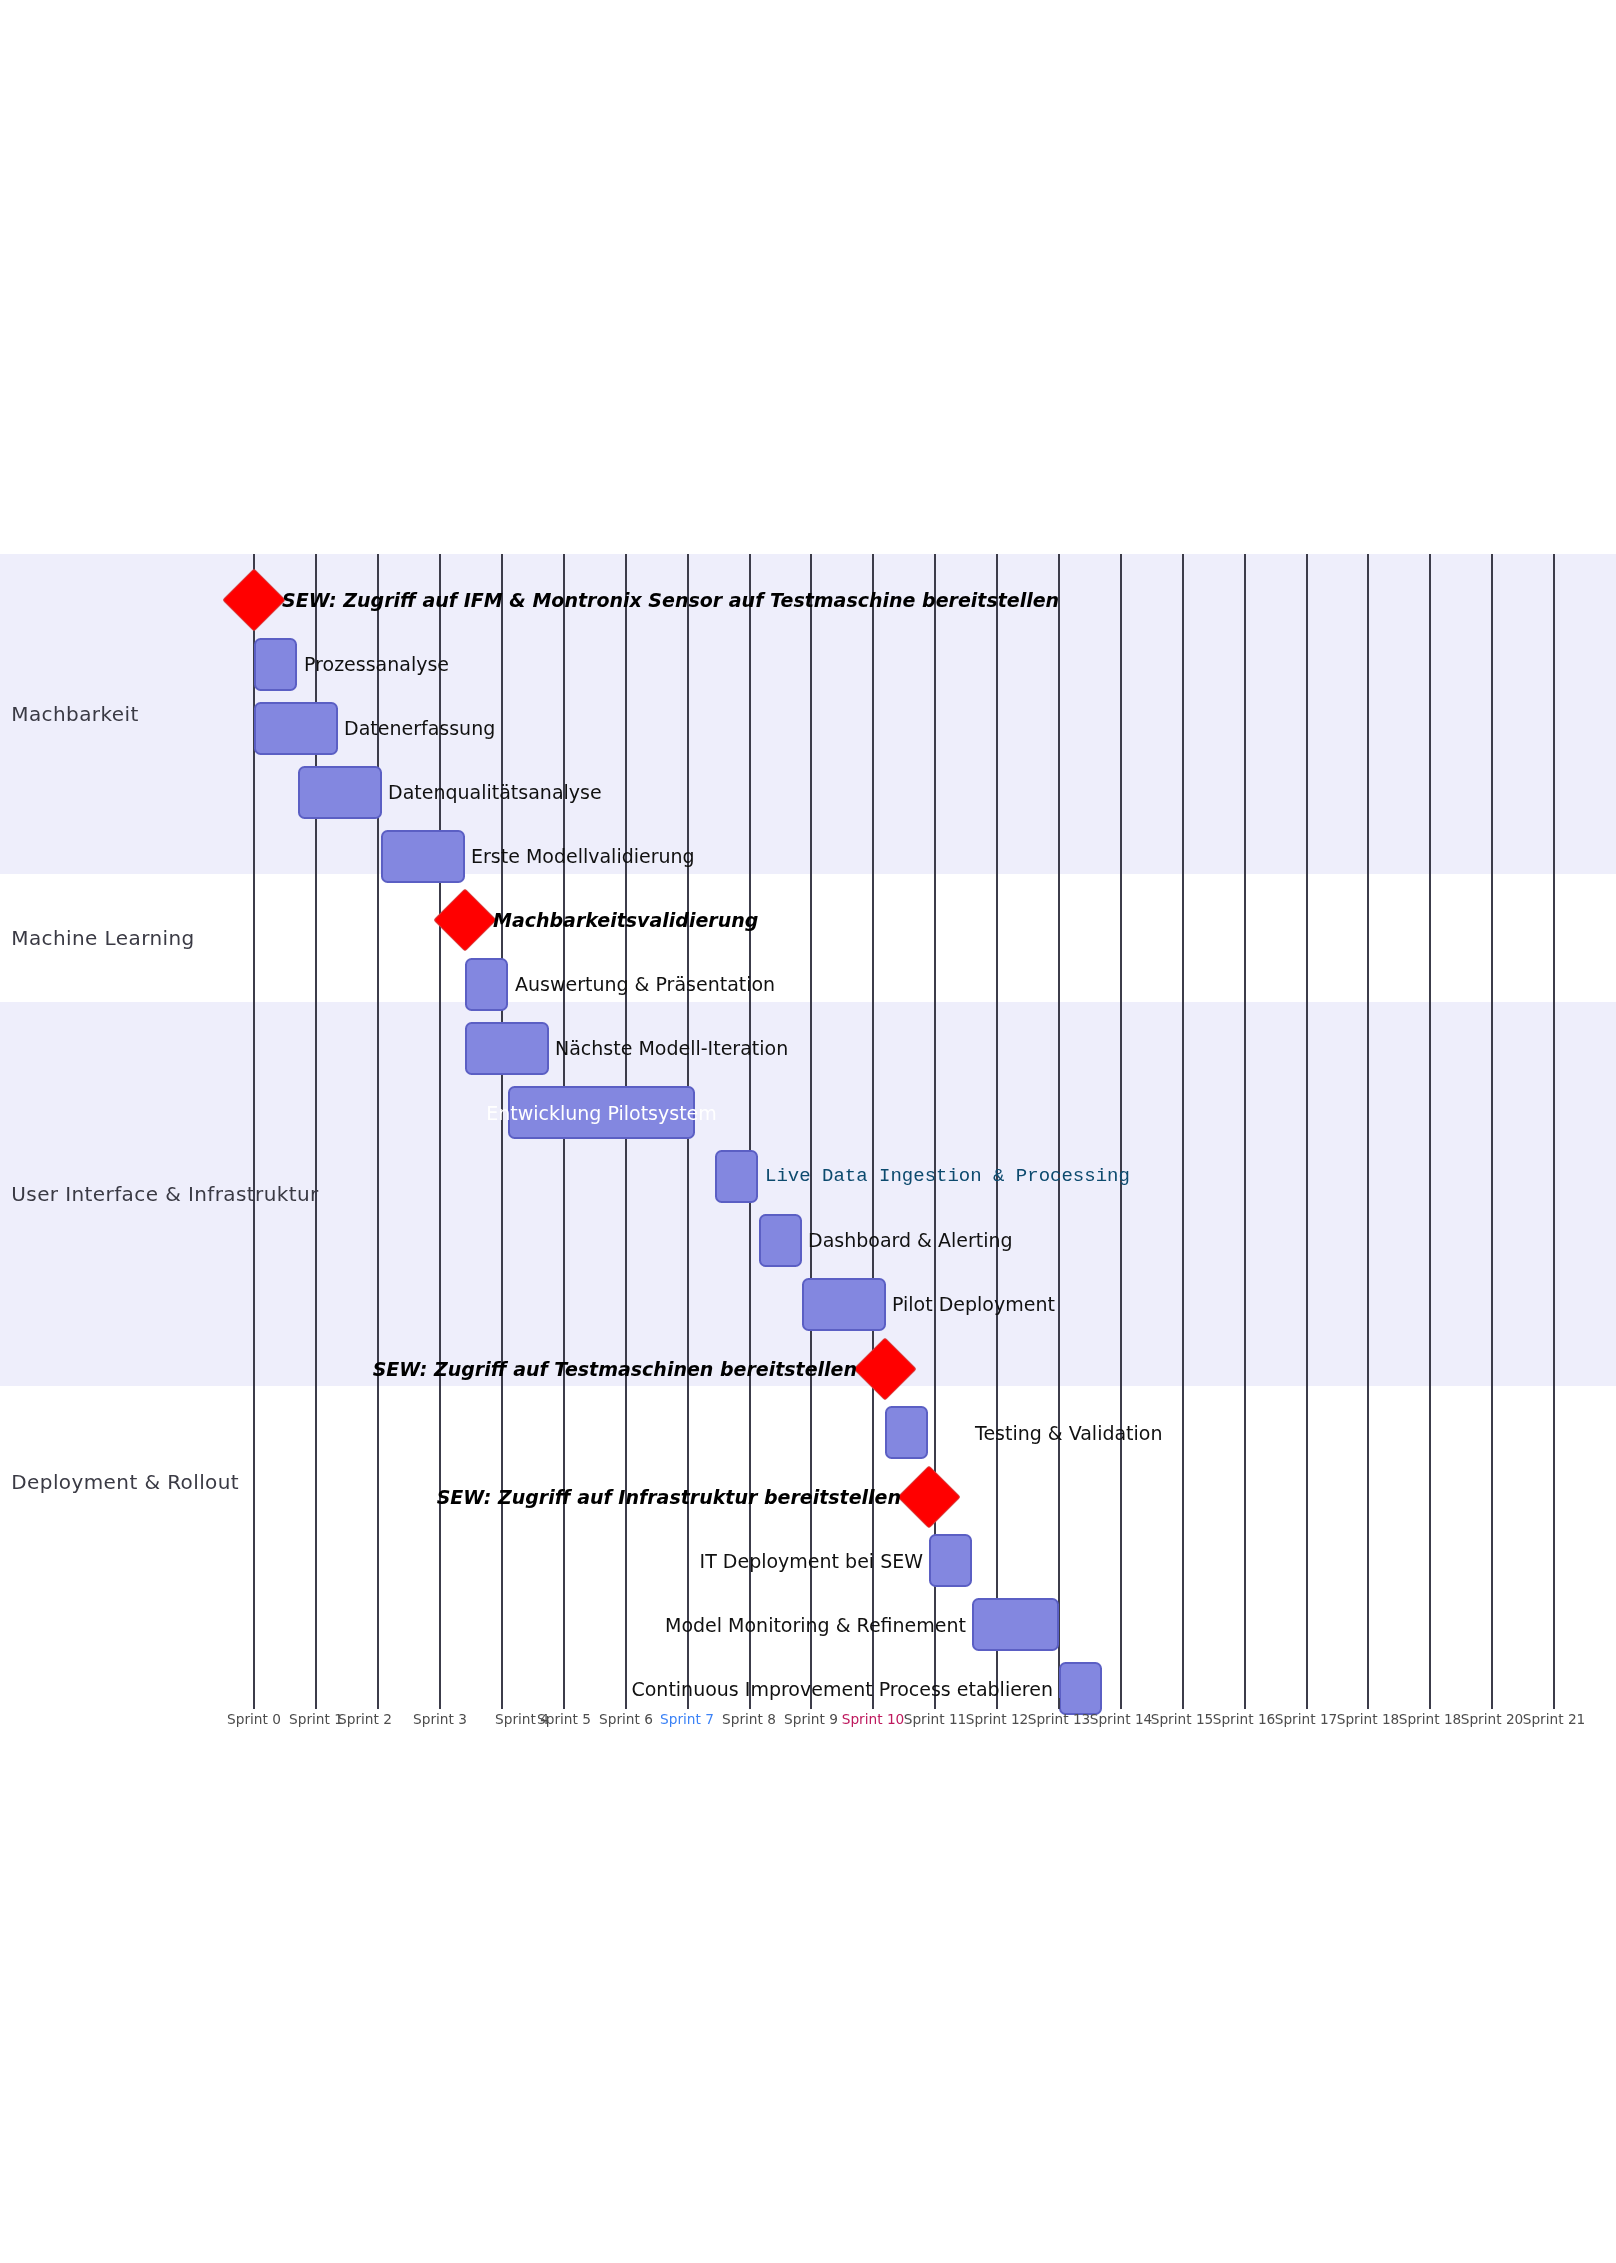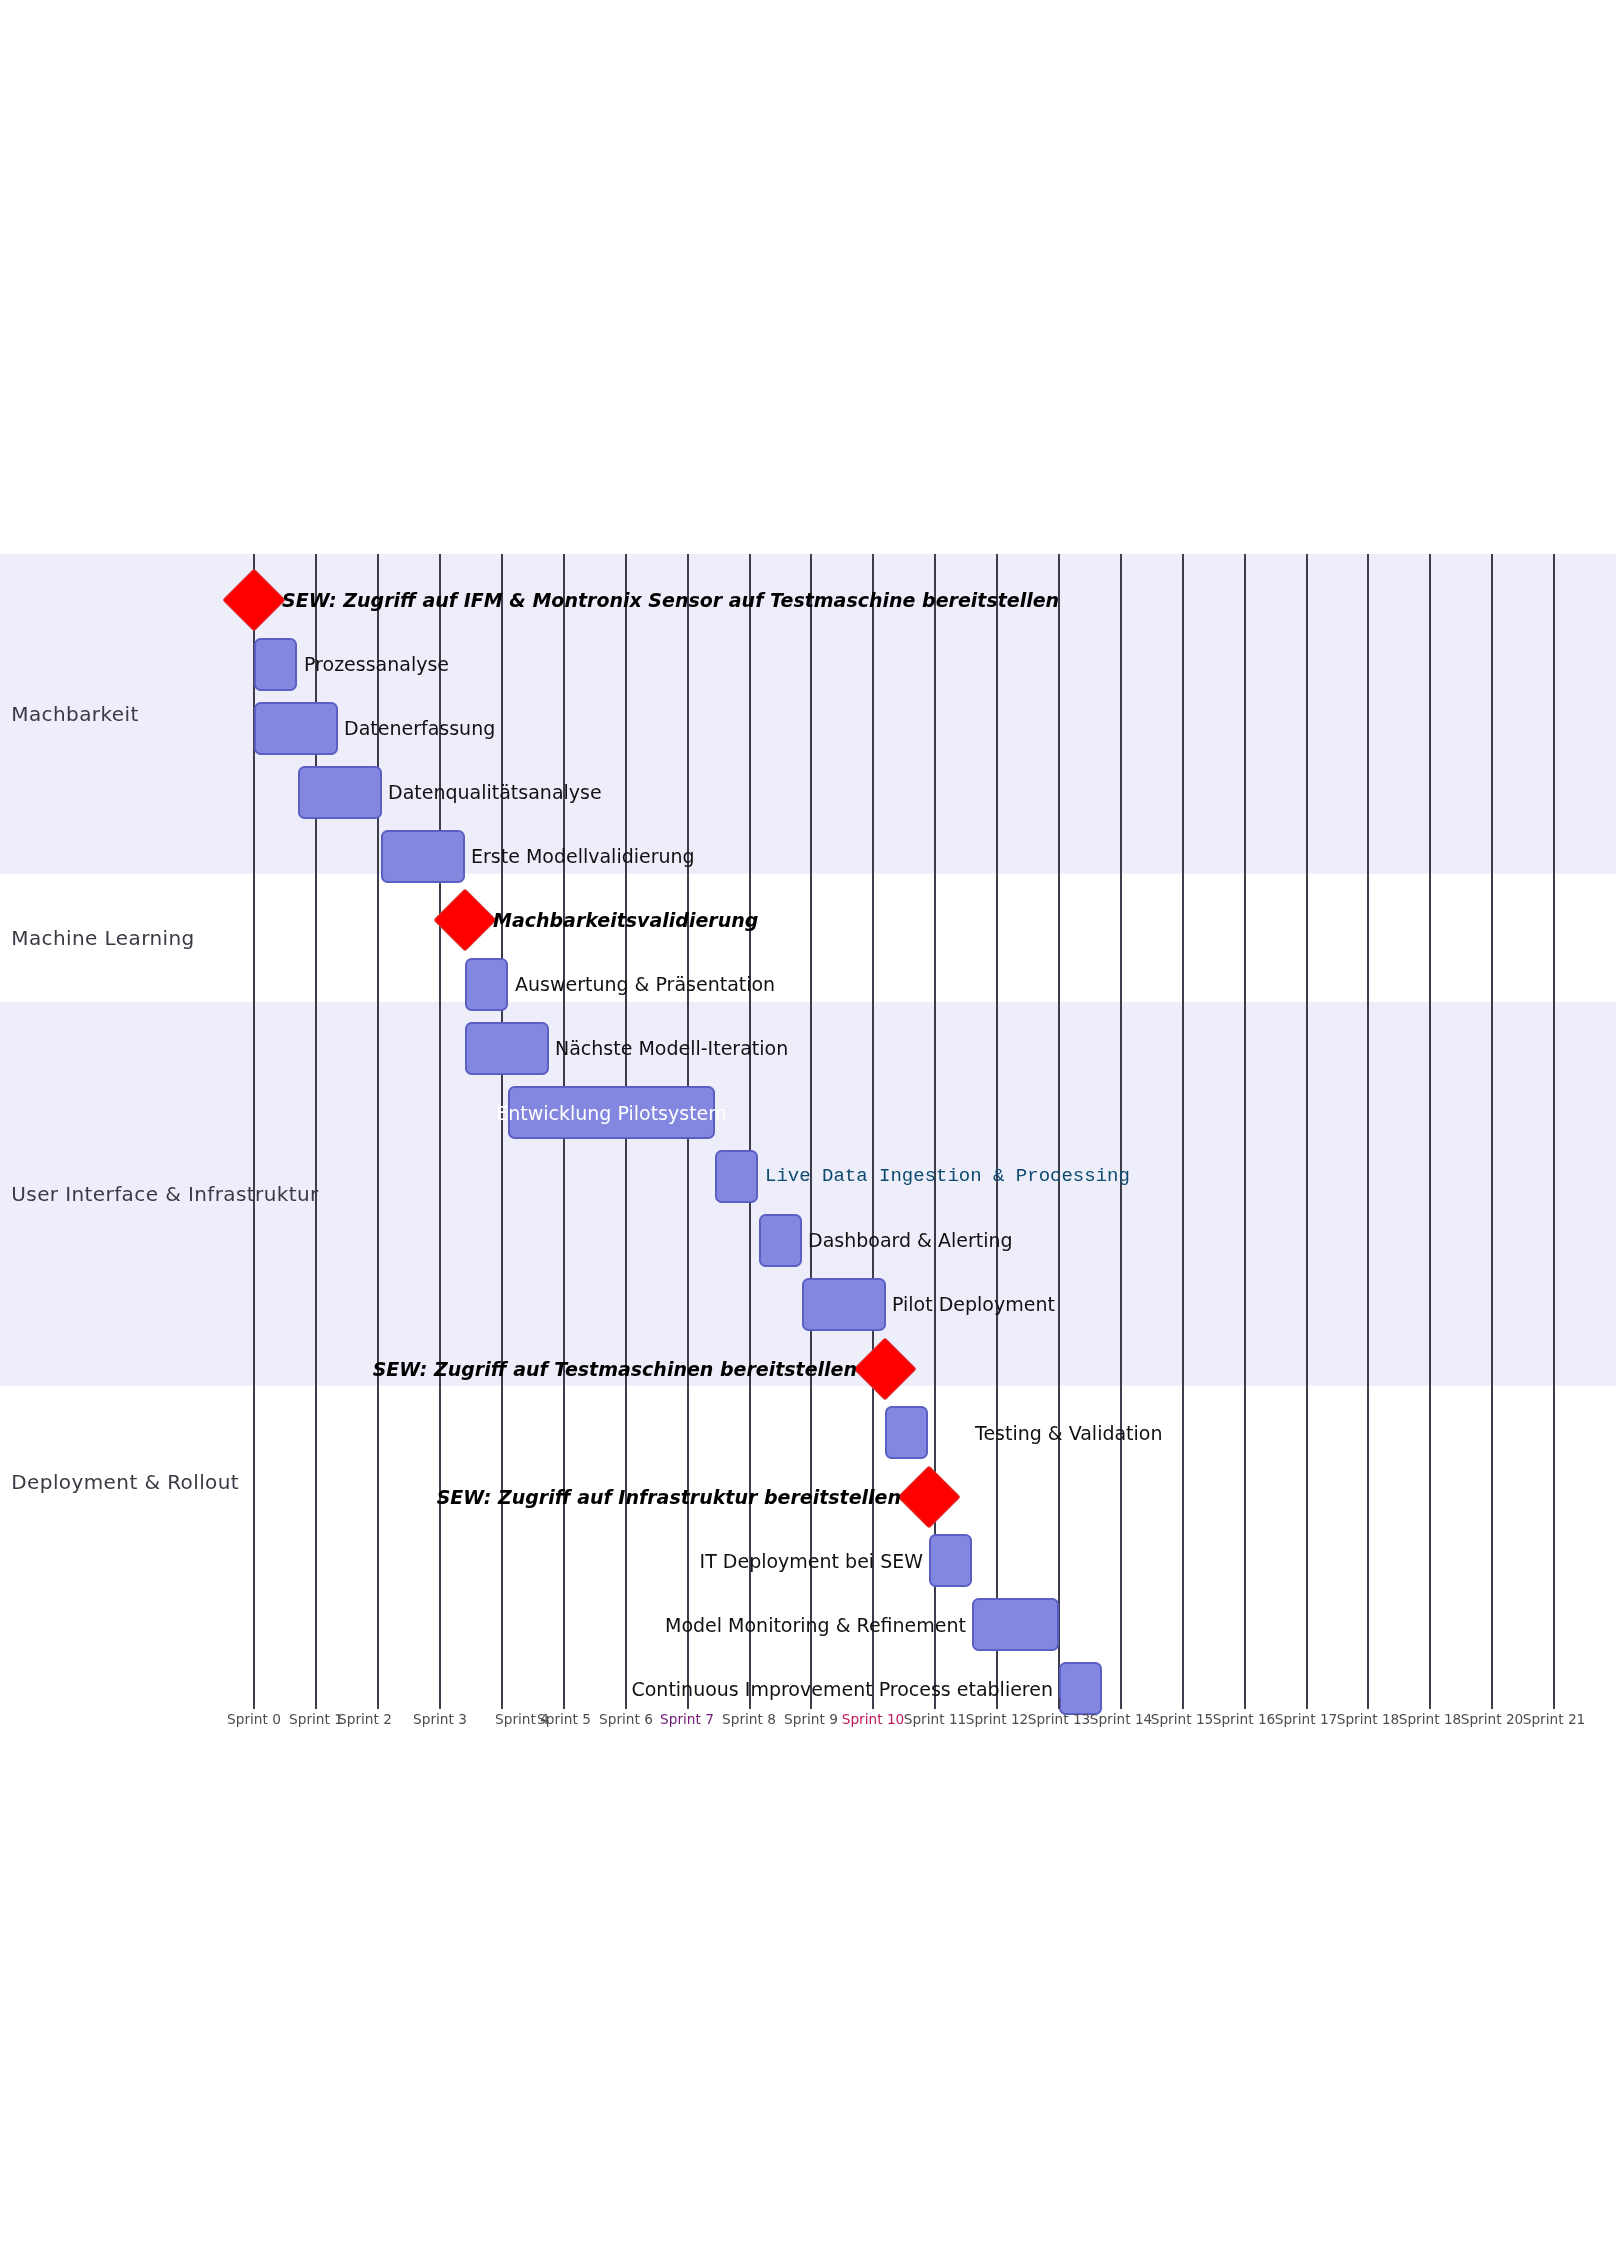--- a/index.html
+++ b/index.html
@@ -130,21 +130,21 @@
         <div class="bar" style="left: 298px; width: 84px; top: 212px; background: rgb(131, 135, 224); border-color: rgb(91, 95, 196);"></div>
         <div class="task-label" style="top: 238px; color: rgb(17, 17, 17); left: 388px;">Datenqualitätsanalyse</div>
         <div class="bar" style="left: 381px; width: 84px; top: 276px; background: rgb(131, 135, 224); border-color: rgb(91, 95, 196);"></div>
         <div class="task-label" style="top: 302px; color: rgb(17, 17, 17); left: 471px;">Erste Modellvalidierung</div>
         <div class="milestone" style="left: 465px; top: 366px; background: rgb(255, 0, 0); border-color: rgb(214, 58, 58);"></div>
         <div class="milestone-label" style="top: 366px; left: 493px;">Machbarkeitsvalidierung</div>
         <div class="bar" style="left: 465px; width: 43px; top: 404px; background: rgb(131, 135, 224); border-color: rgb(91, 95, 196);"></div>
         <div class="task-label" style="top: 430px; color: rgb(17, 17, 17); left: 515px;">Auswertung &amp; Präsentation</div>
         <div class="bar" style="left: 465px; width: 84px; top: 468px; background: rgb(131, 135, 224); border-color: rgb(91, 95, 196);"></div>
         <div class="task-label" style="top: 494px; color: rgb(17, 17, 17); left: 555px;">Nächste Modell-Iteration</div>
-        <div class="bar" style="left: 508px; width: 207px; top: 532px; background: rgb(131, 135, 224); border-color: rgb(91, 95, 196);">
+        <div class="bar" style="left: 508px; width: 187px; top: 532px; background: rgb(131, 135, 224); border-color: rgb(91, 95, 196);">
           <span class="bar-inner-label">Entwicklung Pilotsystem</span>
         </div>
         <div class="bar" style="left: 715px; width: 43px; top: 596px; background: rgb(131, 135, 224); border-color: rgb(91, 95, 196);"></div>
         <div class="task-label" style="top: 622px; color: #0c4a6e; left: 765px; font-family: Liberation Mono, monospace;">Live Data Ingestion &amp; Processing</div>
         <div class="bar" style="left: 759px; width: 43px; top: 660px; background: rgb(131, 135, 224); border-color: rgb(91, 95, 196);"></div>
         <div class="task-label" style="top: 686px; color: rgb(17, 17, 17); left: 808px;">Dashboard &amp; Alerting</div>
         <div class="bar" style="left: 802px; width: 84px; top: 724px; background: rgb(131, 135, 224); border-color: rgb(91, 95, 196);"></div>
         <div class="task-label" style="top: 750px; color: rgb(17, 17, 17); left: 892px;">Pilot Deployment</div>
         <div class="milestone" style="left: 885px; top: 815px; background: rgb(255, 0, 0); border-color: rgb(214, 58, 58);"></div>
         <div class="milestone-label" style="top: 815px; left: 0px; width: 857px; text-align: right;">SEW: Zugriff auf Testmaschinen bereitstellen</div>
@@ -177,21 +177,21 @@
       <div class="tick-label" style="left: 365px; color: rgb(77, 77, 77); text-align: center;">Sprint 2</div>
       <div class="tickmark" style="left: 439px; top: 0px; background: rgb(60, 60, 74);"></div>
       <div class="tick-label" style="left: 440px; color: rgb(77, 77, 77);">Sprint 3</div>
       <div class="tickmark" style="left: 501px; top: 0px; background: rgb(60, 60, 74);"></div>
       <div class="tick-label" style="left: 502px; color: rgb(77, 77, 77); margin-left: 20px;">Sprint 4</div>
       <div class="tickmark" style="left: 563px; top: 0px; background: rgb(60, 60, 74);"></div>
       <div class="tick-label" style="left: 564px; color: rgb(77, 77, 77);">Sprint 5</div>
       <div class="tickmark" style="left: 625px; top: 0px; background: rgb(60, 60, 74);"></div>
       <div class="tick-label" style="left: 626px; color: rgb(77, 77, 77);">Sprint 6</div>
       <div class="tickmark" style="left: 687px; top: 0px; background: rgb(60, 60, 74);"></div>
-      <div class="tick-label" style="left: 687px; color: #701a75;">Sprint 7</div>
+      <div class="tick-label" style="left: 687px; color: #3b82f6;">Sprint 7</div>
       <div class="tickmark" style="left: 749px; top: 0px; background: rgb(60, 60, 74);"></div>
       <div class="tick-label" style="left: 749px; color: rgb(77, 77, 77);">Sprint 8</div>
       <div class="tickmark" style="left: 810px; top: 0px; background: rgb(60, 60, 74);"></div>
       <div class="tick-label" style="left: 811px; color: rgb(77, 77, 77);">Sprint 9</div>
       <div class="tickmark" style="left: 872px; top: 0px; background: rgb(60, 60, 74);"></div>
       <div class="tick-label" style="left: 873px; color: #be185d;">Sprint 10</div>
       <div class="tickmark" style="left: 934px; top: 0px; background: rgb(60, 60, 74);"></div>
       <div class="tick-label" style="left: 935px; color: rgb(77, 77, 77);">Sprint 11</div>
       <div class="tickmark" style="left: 996px; top: 0px; background: rgb(60, 60, 74);"></div>
       <div class="tick-label" style="left: 997px; color: rgb(77, 77, 77);">Sprint 12</div>

